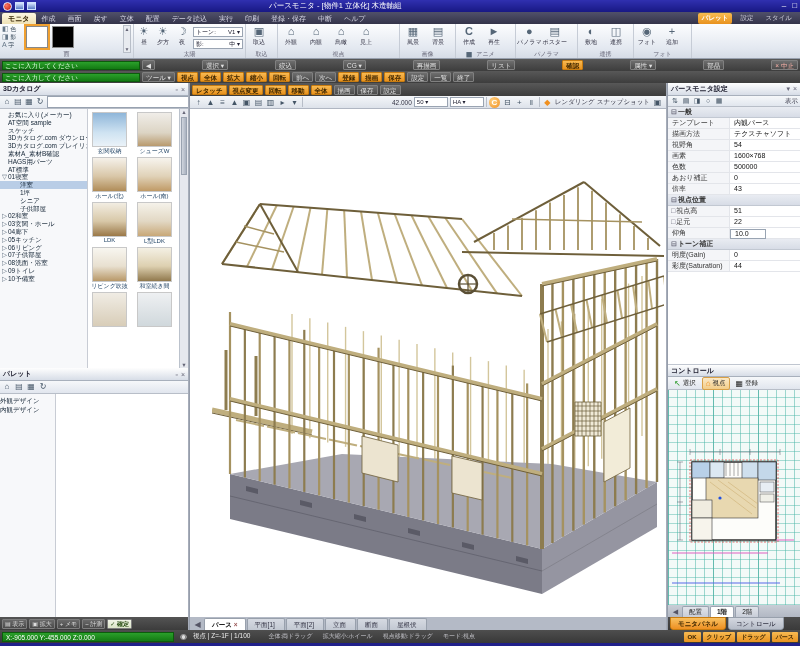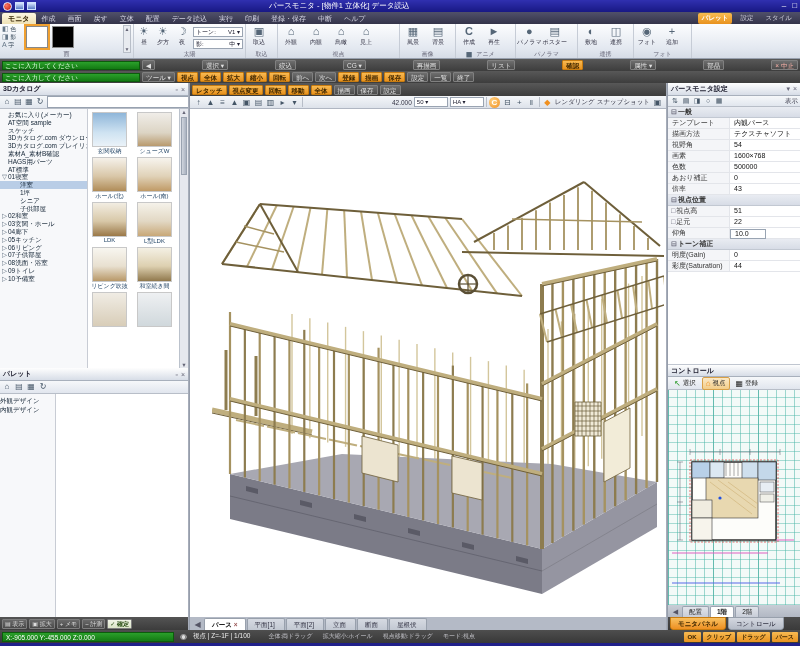--- a/index.html
+++ b/index.html
@@ -113,21 +113,21 @@
   .bluebar{left:0;top:643px;width:800px;height:3px;background:#20208a}
   .split{background:linear-gradient(90deg,#aeb4c0,#8e96a4)}
 </style>
 </head>
 <body>
 
 <div class="abs titlebar">
   <div class="appdot"></div>
   <div class="winicon"></div>
   <div class="winicon"></div>
-  <span class="title-text">パースモニタ - [物件1 立体化] データ読込</span>
+  <span class="title-text">パースモニタ - [物件1 立体化] 木造軸組</span>
   <span class="winctl">
     <span>–</span>
     <span>□</span>
   </span>
 </div>
 
 <div class="abs tabstrip">
 
     <span class="rtab on">モニタ</span>
 

